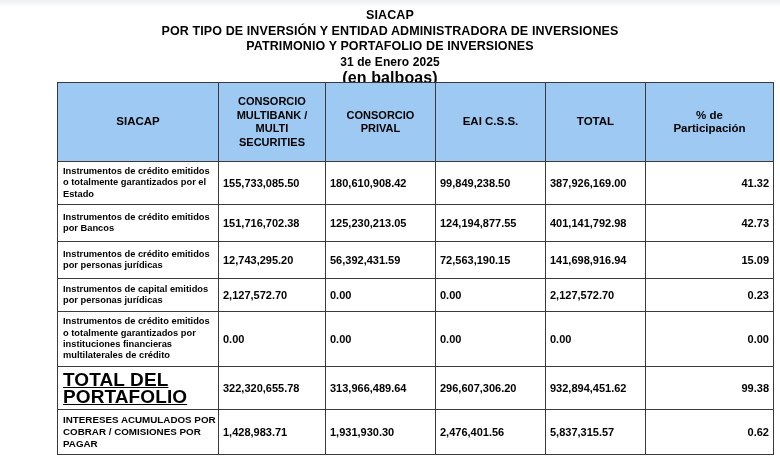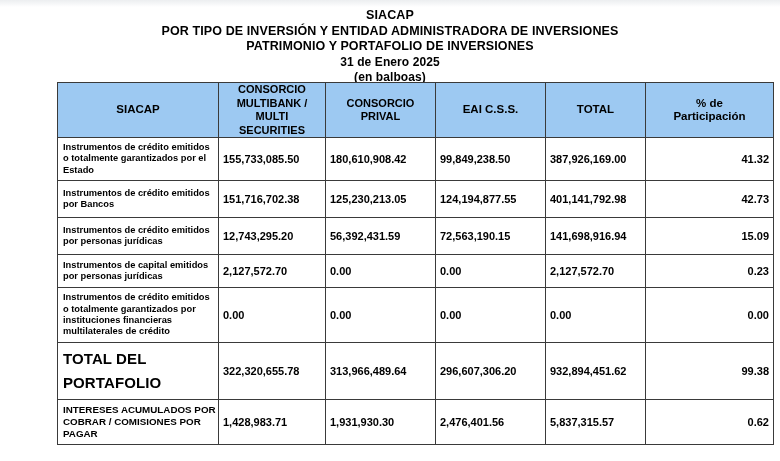--- a/index.html
+++ b/index.html
@@ -40,34 +40,34 @@
     font-weight: bold;
     font-size: 12.5px;
     line-height: 15.5px;
     letter-spacing: 0.1px;
     white-space: nowrap;
   }
   .titles .t.l1 { font-size: 12.5px; }
   .titles .t.l2 { font-size: 12.5px; }
   .titles .t.l3 { font-size: 12.5px; }
   .titles .t.l4 { font-size: 12px; }
-  .titles .t.l5 { font-size: 12px; }
+  .titles .t.l5 { font-size: 16px; }
 
   table.fin {
     position: absolute;
     top: 82px;
     left: 57px;
     width: 716px;
     border-collapse: collapse;
     table-layout: fixed;
     background: #ffffff;
   }
   table.fin td, table.fin th {
     border: 1px solid #3a3a3a;
-    padding: 0;
+    padding: 12px;
     vertical-align: middle;
   }
   
   col.c0 { width: 161px; }
   col.c1 { width: 107px; }
   col.c2 { width: 110px; }
   col.c3 { width: 110px; }
   col.c4 { width: 100px; }
   col.c5 { width: 128px; }
 
@@ -106,23 +106,24 @@
   tr.r-h1 td { height: 37px; }
   tr.r-h2 td { height: 37px; }
   tr.r-h3 td { height: 37px; }
   tr.r-h4 td { height: 33px; }
   tr.r-h5 td { height: 36px; }
   tr.r-h6 td { height: 46px; }
   tr.r-total td { height: 34px; }
   tr.r-int td { height: 36px; }
 
   tr.r-total td.label {
-    font-size: 15px;
-    line-height: 24px;
+    font-size: 19px;
+    line-height: 17px;
     letter-spacing: 0.1px;
+    text-decoration: underline;
   }
   tr.r-int td.label {
     font-size: 9.8px;
     line-height: 12px;
   }
 </style>
 </head>
 <body>
 
 <div class="page">

